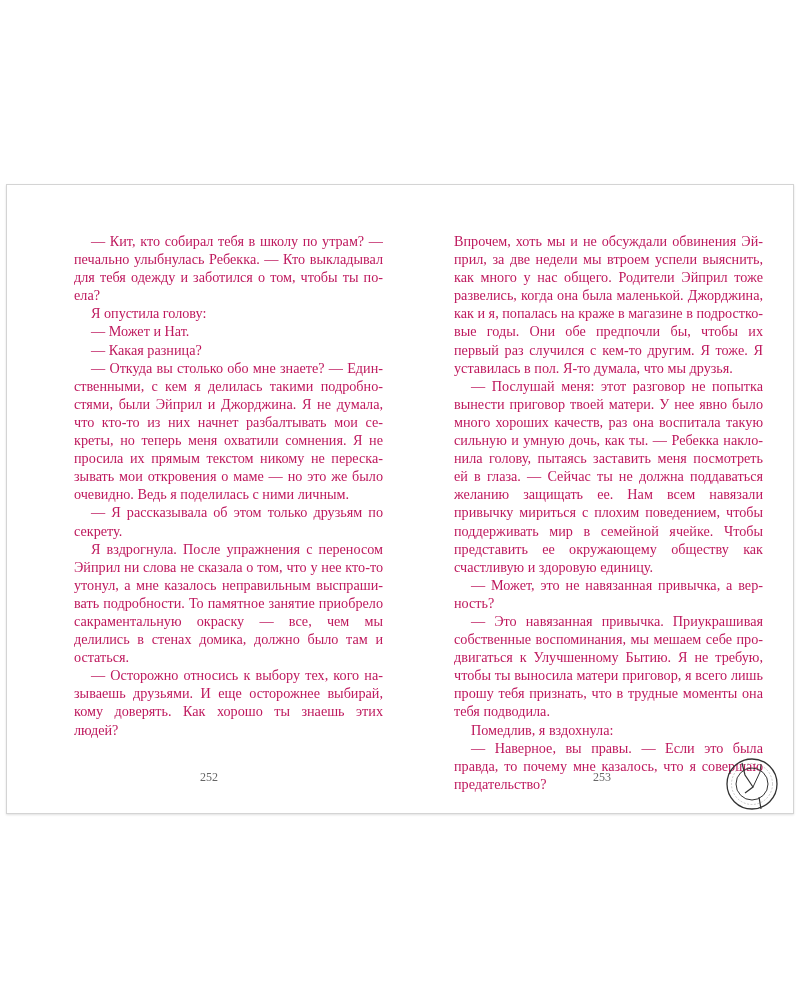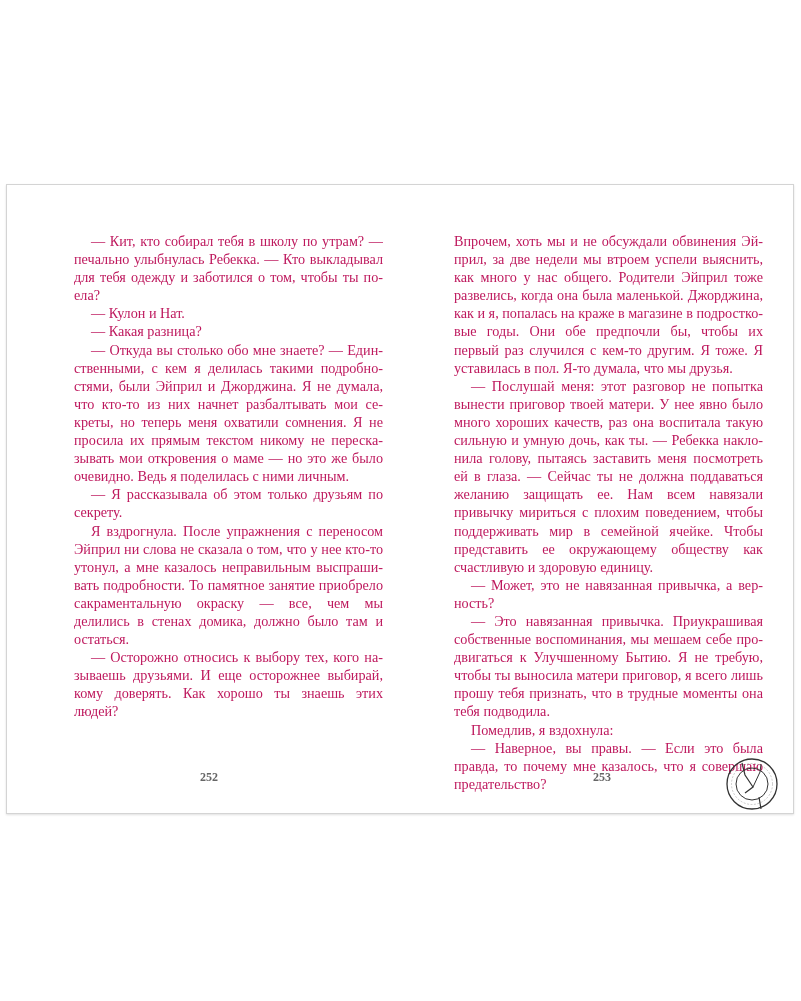--- a/index.html
+++ b/index.html
@@ -17,34 +17,35 @@
       font-family: "Liberation Serif", "DejaVu Serif", serif;
       font-size: 14.2px; line-height: 18.1px; color: #be185d;
       text-align: justify; hyphens: manual; margin-left: 16px;
     }
     .page.left .text { left: 51px; }
     .page.right .text { left: 37px; }
     .text p { margin: 0; text-indent: 17px; }
     .text p.noindent { text-indent: 0; }
     .pnum {
       position: absolute; top: 585px; font-family: "Liberation Serif", serif;
-      font-size: 12px; color: #666; font-weight: bold; 
+      font-size: 12px; color: #666; 
     }
     .page.left .pnum { left: 193px; }
     .page.right .pnum { left: 192px; text-align: center; }
     .stamp { position: absolute; left: 718px; top: 572px; width: 54px; height: 54px; }
   </style>
 </head>
 <body>
 
 <div class="spread">
   <div class="page left">
     <div class="text">
       <p>— Кит, кто собирал тебя в школу по утрам? — печально улыбнулась Ребекка. — Кто выкладывал для тебя одежду и заботился о том, чтобы ты по­ела?</p>
-      <p>— Кулон и Нат.</p>
+      <p>Я опустила голову:</p>
+      <p>— Может и Нат.</p>
       <p>— Какая разница?</p>
       <p>— Откуда вы столько обо мне знаете? — Един­ственными, с кем я делилась такими подробно­стями, были Эйприл и Джорджина. Я не думала, что кто-то из них начнет разбалтывать мои се­креты, но теперь меня охватили сомнения. Я не просила их прямым текстом никому не переска­зывать мои откровения о маме — но это же было очевидно. Ведь я поделилась с ними личным.</p>
       <p>— Я рассказывала об этом только друзьям по секрету.</p>
       <p>Я вздрогнула. После упражнения с переносом Эйприл ни слова не сказала о том, что у нее кто-то утонул, а мне казалось неправильным выспраши­вать подробности. То памятное занятие приобрело сакраментальную окраску — все, чем мы делились в стенах домика, должно было там и остаться.</p>
       <p>— Осторожно относись к выбору тех, кого на­зываешь друзьями. И еще осторожнее выбирай, кому доверять. Как хорошо ты знаешь этих людей?</p>
     </div>
     <div class="pnum">252</div>
   </div>
 
   <div class="page right">

